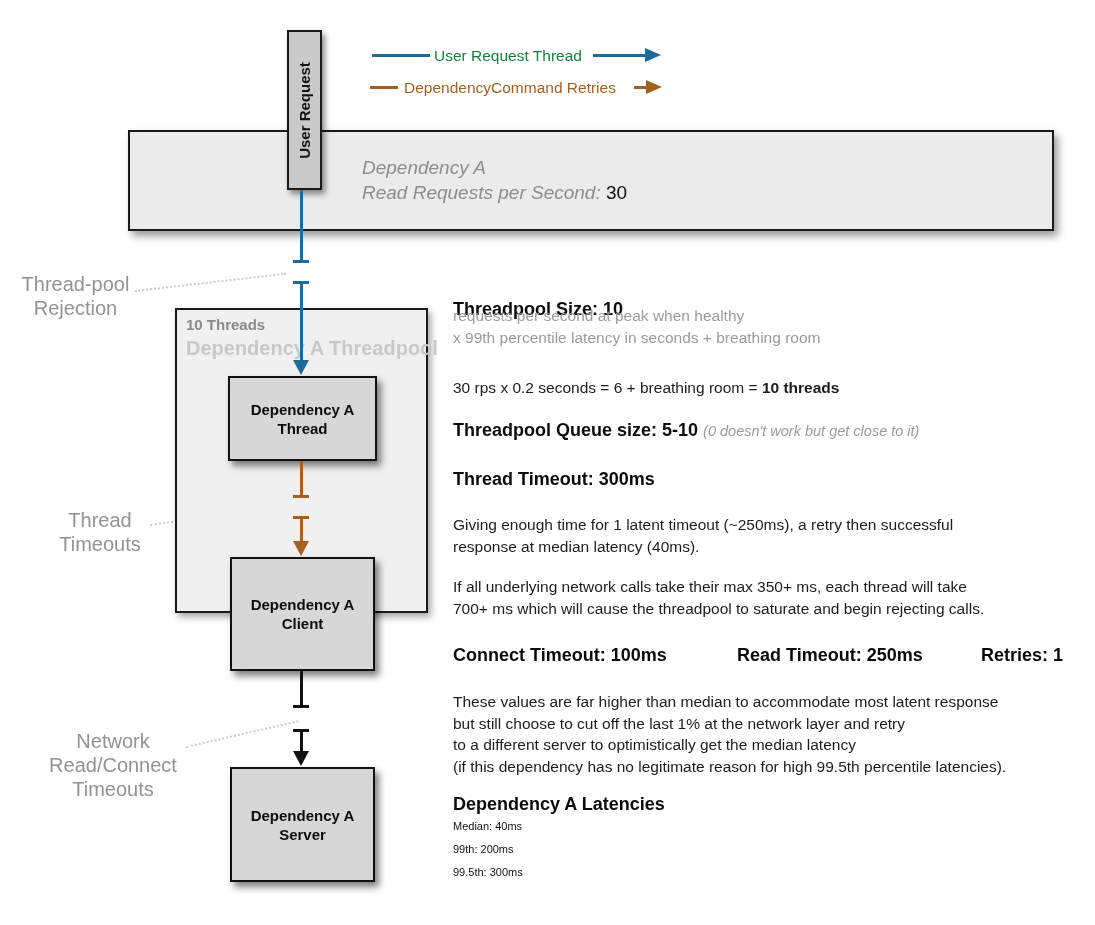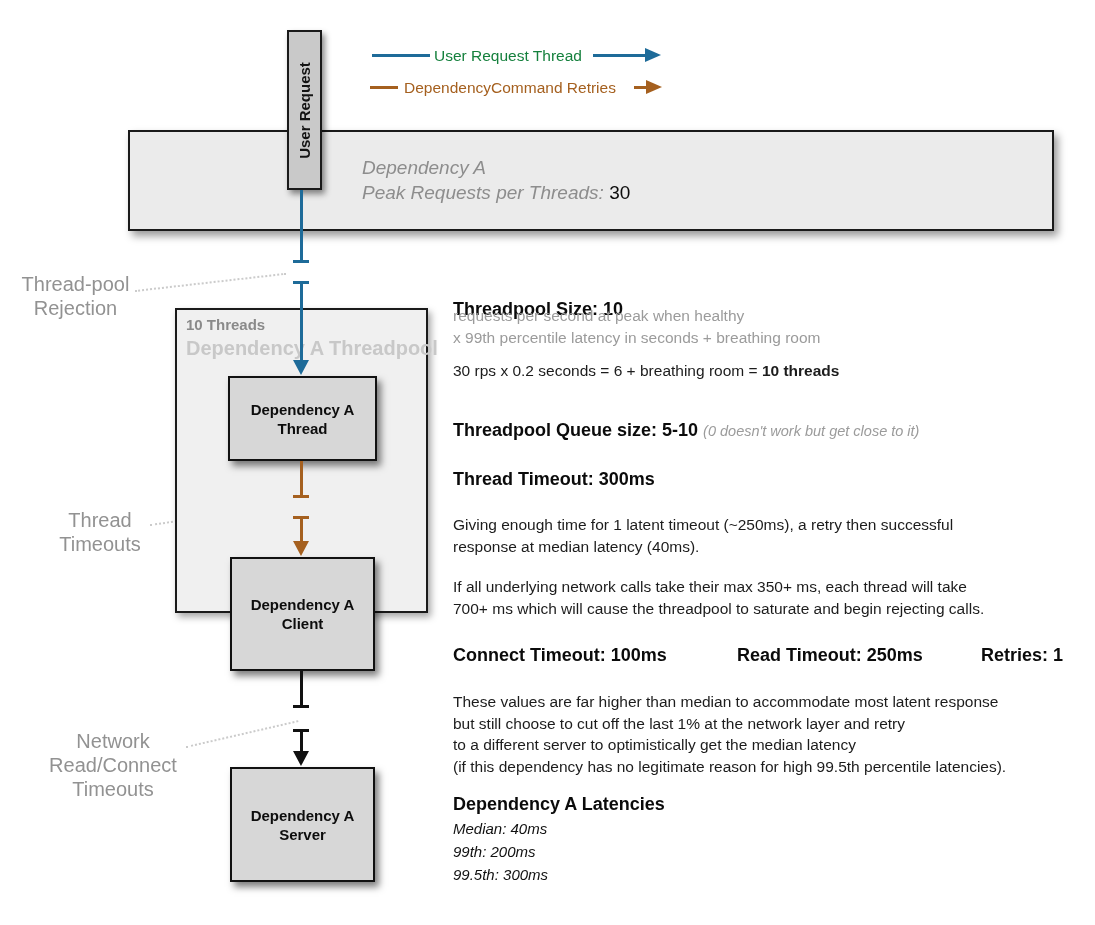--- a/index.html
+++ b/index.html
@@ -51,41 +51,41 @@
   .dhead.blue{border-top:15px solid #1e6b99;} .dhead.orange{border-top:15px solid #a5601f;} .dhead.black{border-top:15px solid #111;}
   
   .side-label{position:absolute;color:#929292;font-size:20px;line-height:24px;text-align:center;white-space:pre-line;}
   .dotted{position:absolute;border-top:2px dotted #cbcbcb;transform-origin:0 0;}
   
   .h1{position:absolute;font-weight:bold;font-size:18px;color:#0b0b0b;white-space:nowrap;}
   .body-text{position:absolute;font-size:15.5px;line-height:21.5px;color:#1c1c1c;white-space:pre-line;}
   .note-gray{position:absolute;font-size:15.5px;line-height:22px;color:#9b9b9b;white-space:pre-line;}
   .queue-note{font-weight:normal;font-style:italic;font-size:14.5px;color:#9b9b9b;}
   .queue-val{font-weight:bold;}
-  .lat-line{position:absolute;font-size:15px;color:#111;white-space:nowrap;font-style:italic;}
+  .lat-line{position:absolute;font-size:11px;color:#111;white-space:nowrap;}
 </style>
 </head>
 <body>
 
 <div id="stage">
 
   <div class="leg-line blue" style="left:372px;top:54px;width:58px;"></div>
   <div class="leg-label blue" style="left:434px;top:47px;">User Request Thread</div>
   <div class="leg-line blue" style="left:593px;top:54px;width:52px;"></div>
   <div class="leg-arrow blue" style="left:645px;top:48px;"></div>
 
   <div class="leg-line orange" style="left:370px;top:86px;width:28px;"></div>
   <div class="leg-label orange" style="left:404px;top:79px;">DependencyCommand Retries</div>
   <div class="leg-line orange" style="left:634px;top:86px;width:12px;"></div>
   <div class="leg-arrow orange" style="left:646px;top:80px;"></div>
 
   <div class="banner"></div>
   <div class="banner-text">
     <div>Dependency A</div>
-    <div><span>Peak Requests per Threads:</span> <span class="banner-value">30</span></div>
+    <div><span>Read Requests per Second:</span> <span class="banner-value">30</span></div>
   </div>
 
   <div class="user-request">
     <span>User Request</span>
   </div>
 
   <div class="pool"></div>
   <div class="pool-title">10 Threads</div>
   <div class="pool-subtitle">Dependency A Threadpool</div>
 
@@ -123,21 +123,21 @@
   <div class="dotted" style="left:150px;top:524px;width:127px;transform:rotate(-8deg);"></div>
 
   <div class="side-label" style="left:38px;top:729px;width:150px;">Network
 Read/Connect
 Timeouts</div>
   <div class="dotted" style="left:186px;top:746px;width:115px;transform:rotate(-13deg);"></div>
 
   <div class="h1" style="left:453px;top:266px;margin-top:33px;">Threadpool Size: 10</div>
   <div class="note-gray" style="left:453px;top:305px;">requests per second at peak when healthy
 x 99th percentile latency in seconds + breathing room</div>
-  <div class="body-text" style="left:453px;top:360px;text-align:right;"><span>30 rps x 0.2 seconds = 6 + breathing room = </span><b>10 threads</b></div>
+  <div class="body-text" style="left:453px;top:377px;text-align:right;"><span>30 rps x 0.2 seconds = 6 + breathing room = </span><b>10 threads</b></div>
 
   <div class="h1" style="left:453px;top:420px;"><span>Threadpool Queue size</span><span class="queue-val">: 5-10 </span><span class="queue-note">(0 doesn't work but get close to it)</span></div>
 
   <div class="h1" style="left:453px;top:469px;">Thread Timeout: 300ms</div>
   <div class="body-text" style="left:453px;top:514px;">Giving enough time for 1 latent timeout (~250ms), a retry then successful
 response at median latency (40ms).</div>
   <div class="body-text" style="left:453px;top:576px;">If all underlying network calls take their max 350+ ms, each thread will take
 700+ ms which will cause the threadpool to saturate and begin rejecting calls.</div>
 
   <div class="h1" style="left:453px;top:645px;">Connect Timeout: 100ms</div>

